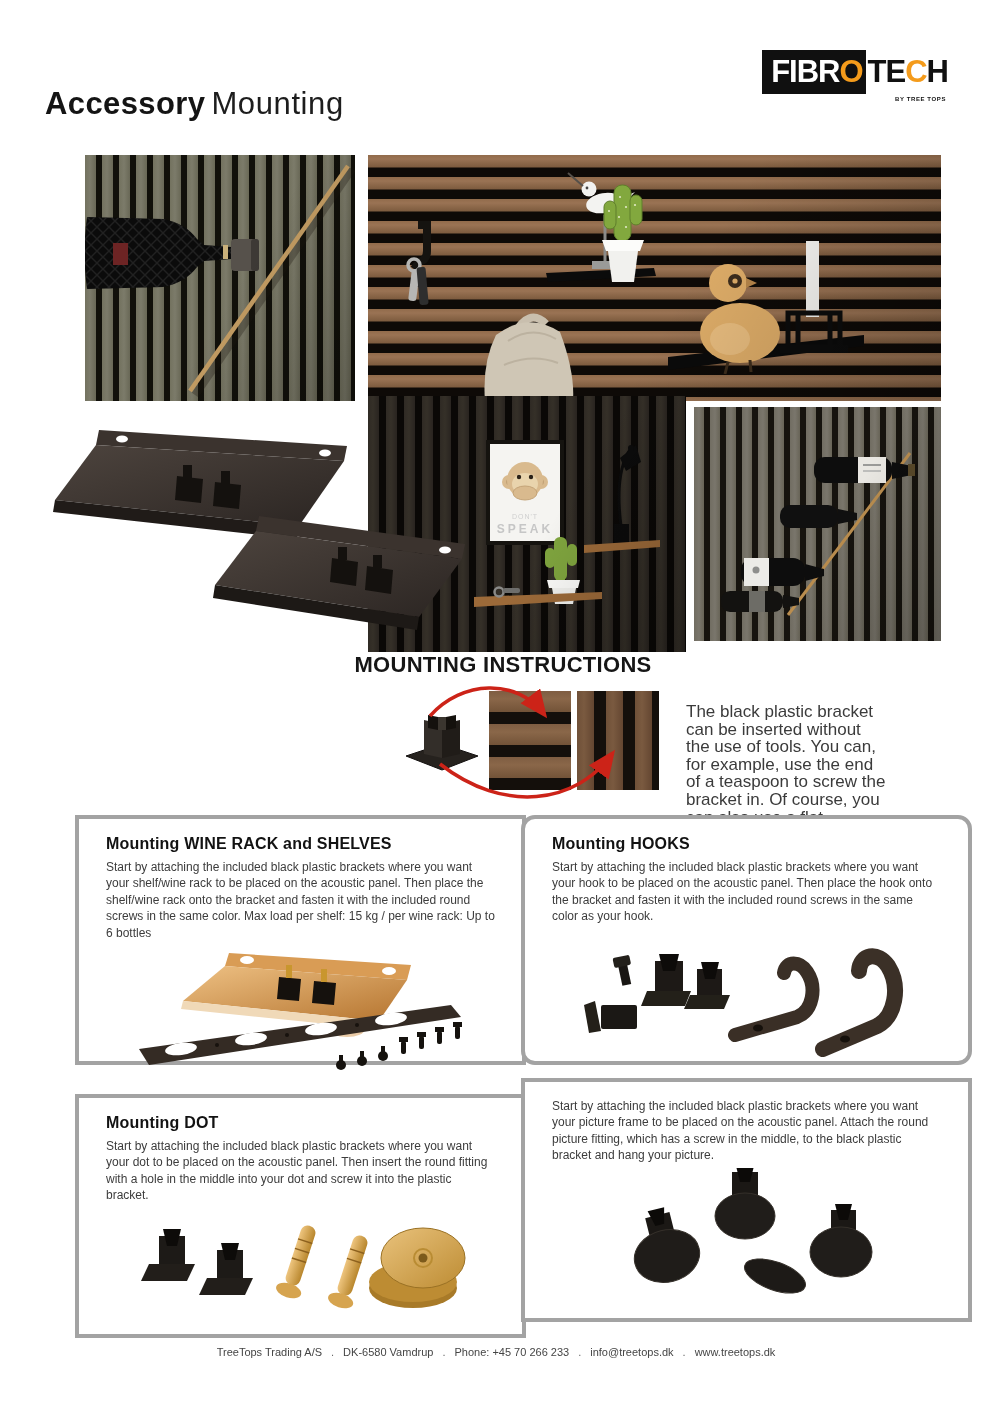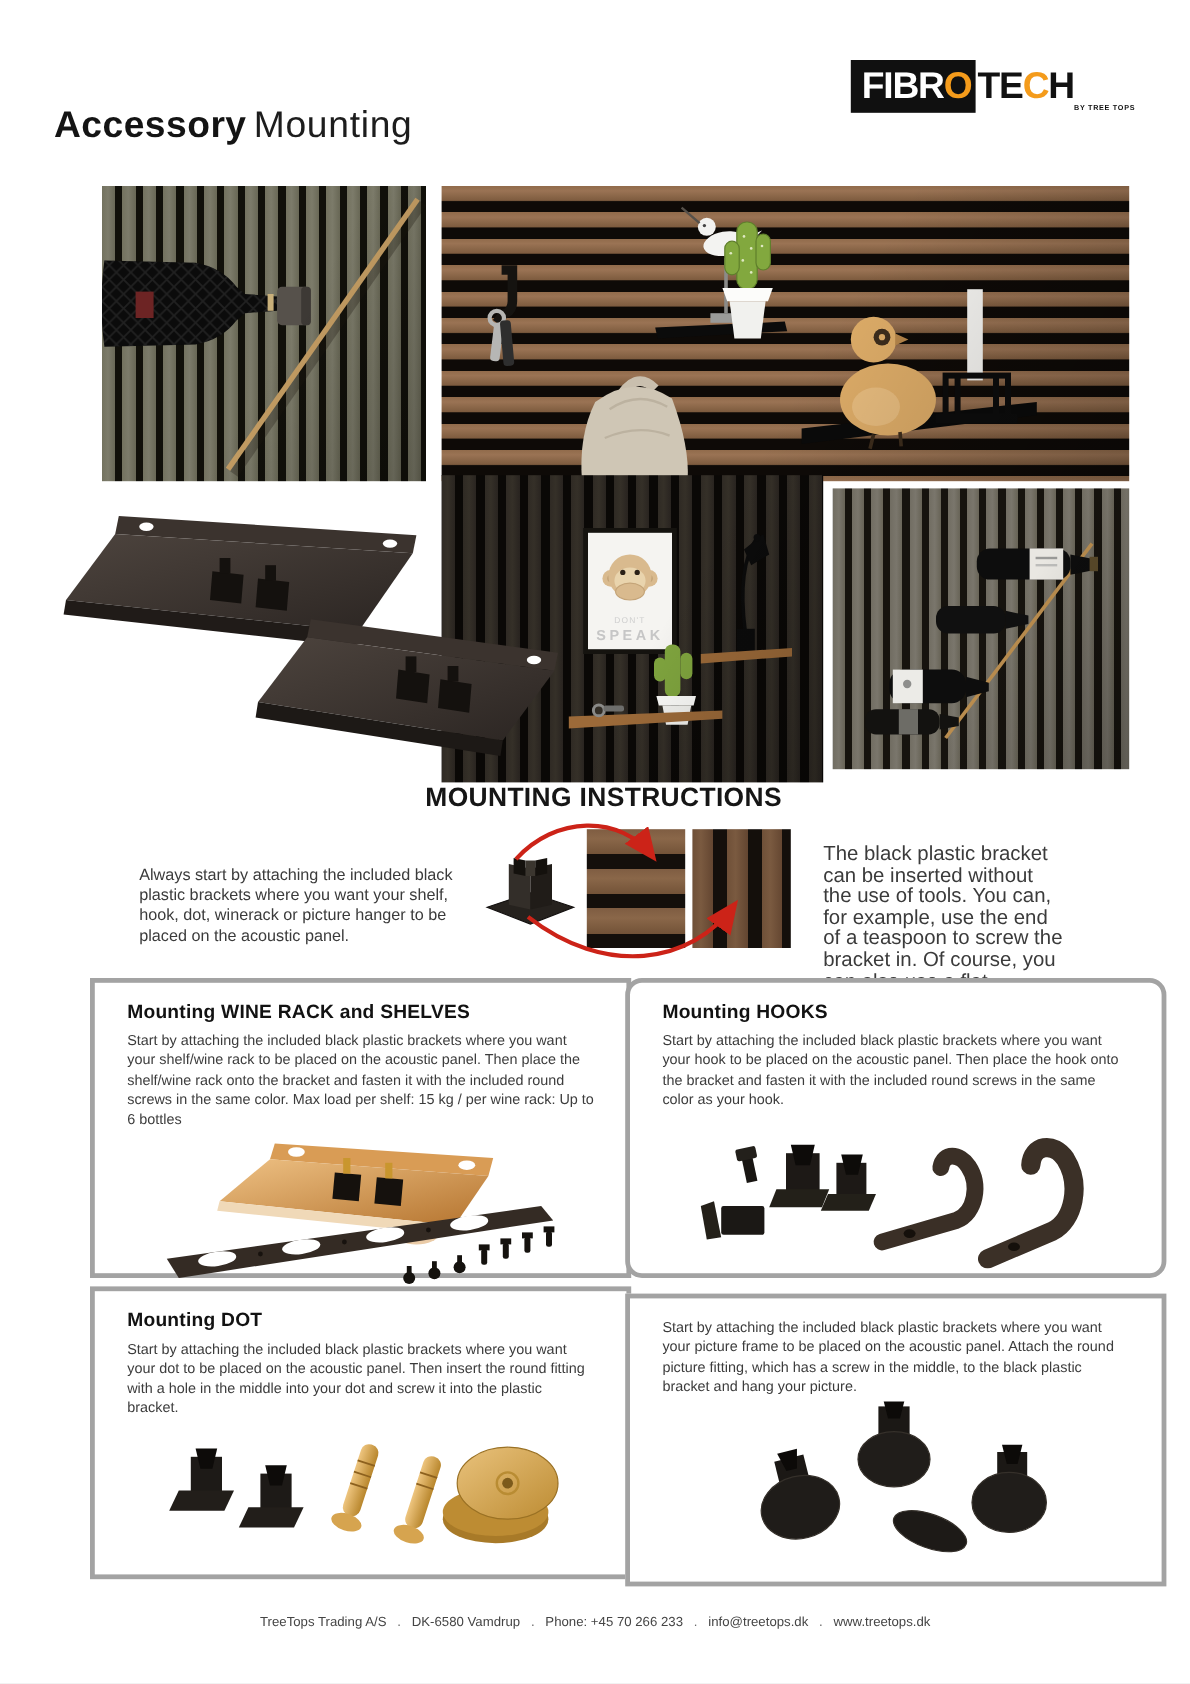--- a/index.html
+++ b/index.html
@@ -1,20 +1,20 @@
 <!DOCTYPE html>
 <html><head>
 <meta charset="utf-8">
 <style>
   html,body{margin:0;padding:0;background:#e9e9e9;}
   .page{position:relative;width:992px;height:1403px;background:#ffffff;margin:0 auto;
         font-family:"Liberation Sans",sans-serif;overflow:hidden;}
 
   
-  .logo{position:absolute;top:50px;right:44px;display:flex;flex-direction:row;align-items:flex-end;}
+  .logo{position:absolute;top:50px;right:44px;display:flex;flex-direction:column;align-items:flex-end;}
   .logo-row{display:flex;align-items:stretch;}
   .logo-box{background:#101010;color:#fff;font-weight:800;font-size:31px;line-height:1;
             letter-spacing:-1px;padding:6px 3px 7px 9px;}
   .logo-o{color:#f49b1b;}
   .logo-tech{font-weight:800;font-size:31px;line-height:1;color:#111;padding:6px 0 7px 2px;letter-spacing:-1px;}
   .logo-c{color:#f49b1b;}
   .logo-tag{font-size:6px;font-weight:700;letter-spacing:.6px;color:#111;margin-top:2px;padding-right:2px;}
 
   
   .page-title{position:absolute;left:45px;top:86px;font-size:31px;color:#141414;white-space:nowrap;}
@@ -47,21 +47,21 @@
   .closeup-v{left:577px;background:repeating-linear-gradient(90deg,#6f5038 0px,#7a5a40 7px,#644631 17px,#140f0b 17px,#140f0b 29px);}
   .arrows{position:absolute;left:392px;top:672px;width:300px;height:140px;z-index:3;pointer-events:none;}
 
   
   .box{position:absolute;width:451px;border:4px solid #a3a3a3;background:#fff;
        box-sizing:border-box;padding:16px 26px 0 27px;}
   .box h3{margin:0 0 6px 0;font-size:16px;font-weight:800;color:#121212;letter-spacing:.2px;}
   .box p{margin:0;font-size:12px;line-height:16.4px;color:#3c3c3c;}
   .box-wine{left:75px;top:815px;height:250px;}
   .box-hooks{left:521px;top:815px;height:250px;border-radius:14px;}
-  .box-dot{left:75px;top:1072px;height:244px;}
+  .box-dot{left:75px;top:1094px;height:244px;}
   .box-pic{left:521px;top:1078px;height:244px;}
   .box-photo{display:flex;justify-content:center;margin-top:4px;}
 
   
   .footer{position:absolute;left:0;top:1346px;width:992px;text-align:center;
           font-size:11px;color:#454545;}
   .footer .sep{margin:0 9px;color:#6a6a6a;}
 </style>
 </head>
 <body>
@@ -247,21 +247,20 @@
     <polygon points="168,177 372,209 370,222 166,190" fill="#1d1916"></polygon>
     <g fill="#14110e">
       <polygon points="285,150 311,154 309,178 283,174"></polygon>
         <rect x="291" y="139" width="9" height="13"></rect>
       <polygon points="320,158 346,162 344,186 318,182"></polygon>
         <rect x="326" y="147" width="9" height="13"></rect>
     </g>
   </svg>
 
   <div class="instr-heading">MOUNTING INSTRUCTIONS</div>
-  <p class="instr-intro">Always start by attaching the included black plastic brackets where you want your shelf, hook, dot, winerack or picture hanger to be placed on the acoustic panel.</p>
   <p class="instr-note">The black plastic bracket can be inserted without the use of tools. You can, for example, use the end of a teaspoon to screw the bracket in. Of course, you can also use a flat screwdriver or another flat tool.</p>
 
   <svg class="instr-bracket" viewBox="0 0 84 84">
     <polygon points="6,56 42,44 78,56 42,70" fill="#26221e" stroke="#141110" stroke-width="1"></polygon>
     <polygon points="24,20 42,24 42,58 24,54" fill="#332e29"></polygon>
     <polygon points="42,24 60,20 60,54 42,58" fill="#201c18"></polygon>
     <polygon points="28,15 38,17 38,30 28,28" fill="#14110d"></polygon>
     <polygon points="46,17 56,15 56,28 46,30" fill="#14110d"></polygon>
     <polygon points="38,17 46,17 46,30 38,30" fill="#3b362f"></polygon>
   </svg>

